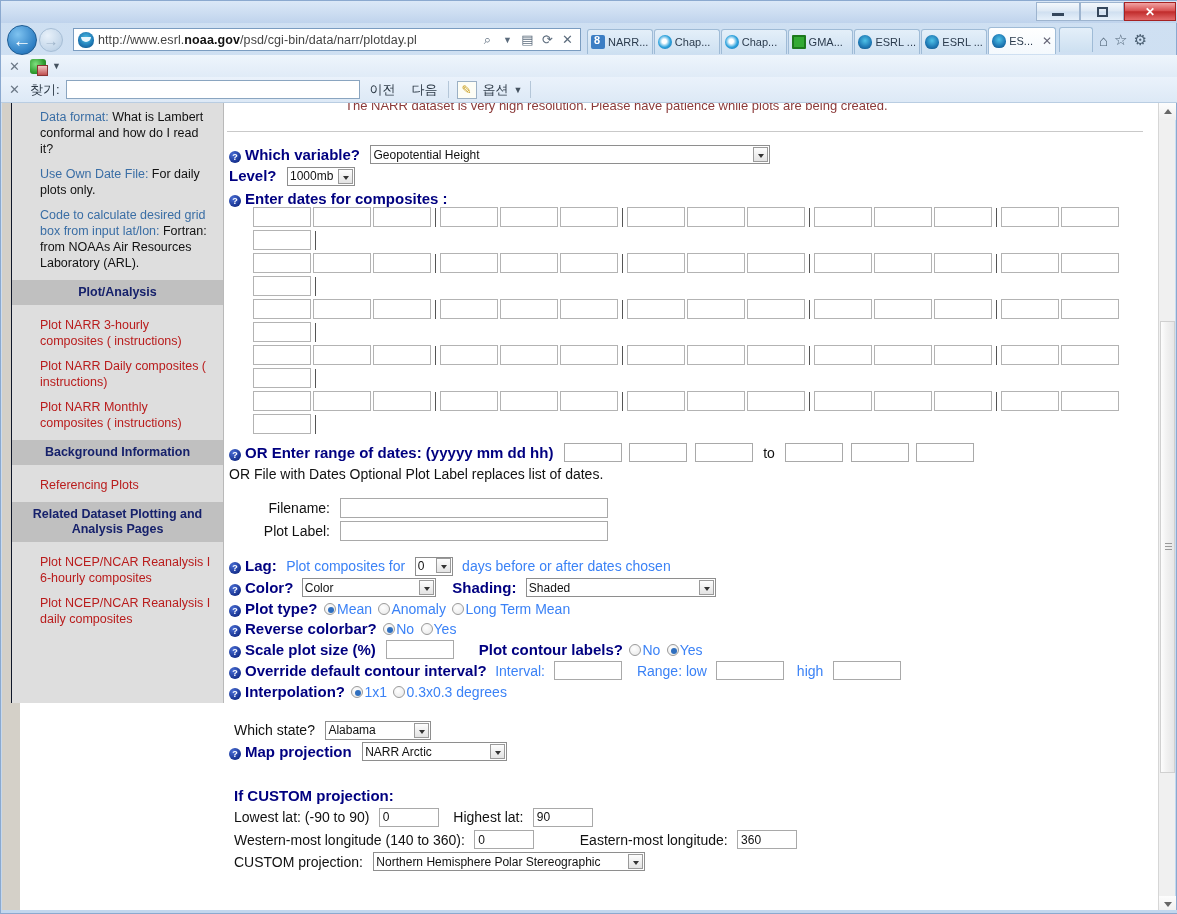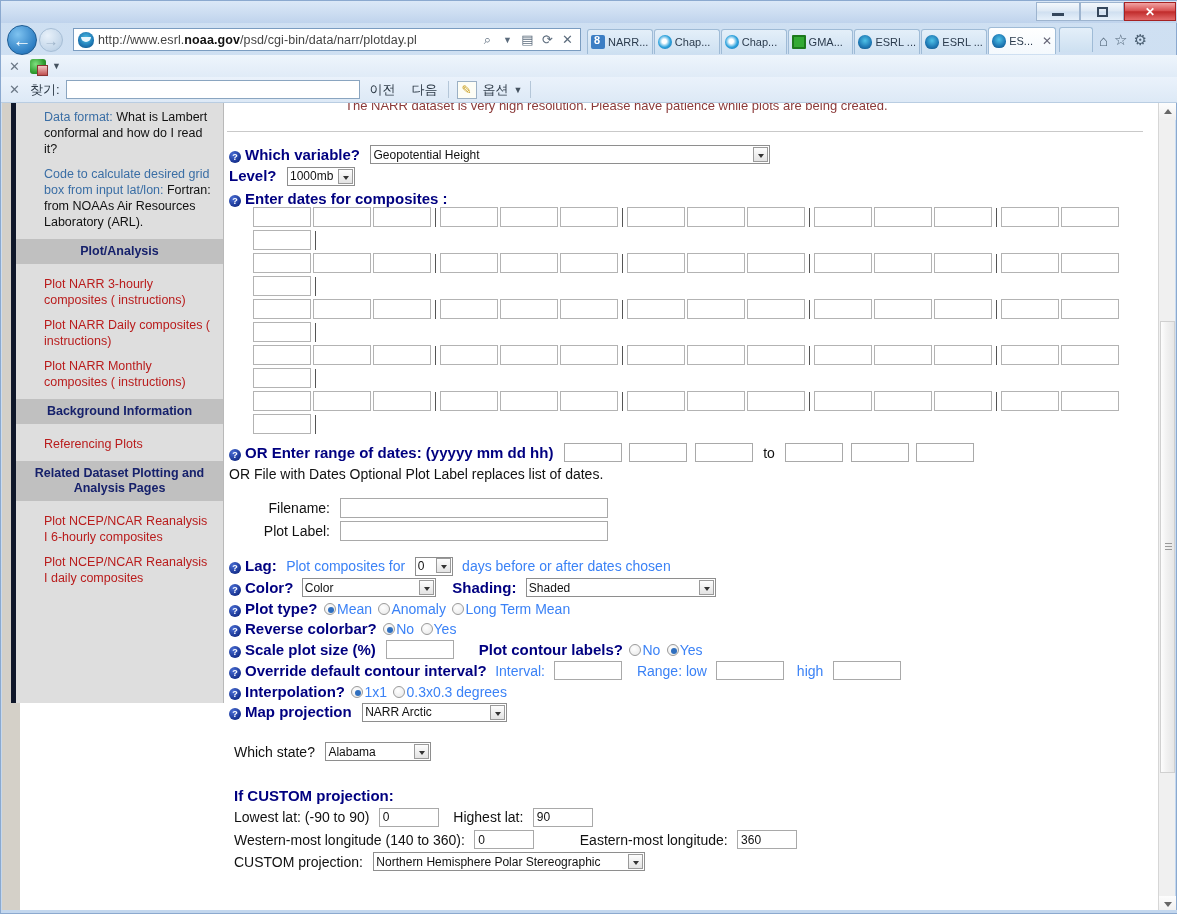--- a/index.html
+++ b/index.html
@@ -170,21 +170,21 @@
   #viewport {
     position: absolute; left: 1px; top: 102px;
     width: 1159px; height: 810px; overflow: hidden; background: #fff;
   }
   
   #page-left-rail {
     position: absolute; left: 0; top: 0; width: 18px; height: 810px; background: #d4d0c8;
   }
   #sidebar {
     position: absolute; left: 9px; top: 0; width: 213px; height: 600px;
-    background: #dedede; border-left: 5px solid #0f172a; border-right:1px solid #b9b9b9;
+    background: #dedede; border-left: 1px solid #0f172a; border-right:1px solid #b9b9b9;
   }
   .sb-link-block { padding: 0 10px; }
   .sb-item {
     font-size: 12.5px; line-height: 16px; color: #111; margin: 0 0 9px 0;
     padding-left: 18px; text-indent: 0;
   }
   .sb-item a { color: #3a6ea5; text-decoration: none; }
   .sb-head {
     background: #c0c0c0; color: #16216b; font-weight: bold; font-size: 12.5px;
     text-align: center; padding: 5px 4px; margin: 0 0 0 0; line-height: 15px;
@@ -396,20 +396,23 @@
   <div id="viewport">
 
     <div id="page-left-rail"></div>
 
     <div id="sidebar">
       <div class="sb-link-block" style="padding-top:6px;">
         <div class="sb-item">
           <a href="#">Data format:</a><span> What is Lambert conformal and how do I read it?</span>
         </div>
         <div class="sb-item">
+          <a href="#">Use Own Date File:</a><span> For daily plots only.</span>
+        </div>
+        <div class="sb-item">
           <a href="#">Code to calculate desired grid box from input lat/lon:</a><span> Fortran: from NOAAs Air Resources Laboratory (ARL).</span>
         </div>
       </div>
 
       <div class="sb-head">Plot/Analysis</div>
       <div class="sb-link-block" style="padding-top:12px;">
         <div class="sb-plain-link">Plot NARR 3-hourly composites ( instructions)</div>
         <div class="sb-plain-link">Plot NARR Daily composites ( instructions)</div>
         <div class="sb-plain-link">Plot NARR Monthly composites ( instructions)</div>
       </div>
@@ -554,40 +557,40 @@
           <span class="plabel" style="margin-left:8px;">high</span>
           <input class="tin" style="width: 68px; margin-left: 5px;" value="">
         </div>
 
         <div class="row" style="margin:2px 0 0 4px;">
           <span class="qicon">?</span><span class="blabel">Interpolation?</span>
           <span class="radio on"></span><span class="plabel">1x1</span>
           <span class="radio"></span><span class="plabel">0.3x0.3 degrees</span>
         </div>
 
-        <div class="row" style="margin:2px 0 0 4px;">
-          <span class="qicon">?</span><span class="blabel">Map projection</span>
-          <span class="selwrap" style="margin-left:6px;">
-            <select class="sel" style="width:145px;">
-              <option>NARR Arctic</option>
-            </select>
-            <span class="arrow"></span>
-          </span>
-        </div>
-
         <div class="row" style="margin:20px 0 0 9px;">
           <span class="plabel-dark">Which state?</span>
           <span class="selwrap" style="margin-left:6px;">
             <select class="sel" style="width:106px;">
               <option>Alabama</option>
             </select>
             <span class="arrow"></span>
           </span>
         </div>
 
+        <div class="row" style="margin:2px 0 0 4px;">
+          <span class="qicon">?</span><span class="blabel">Map projection</span>
+          <span class="selwrap" style="margin-left:6px;">
+            <select class="sel" style="width:145px;">
+              <option>NARR Arctic</option>
+            </select>
+            <span class="arrow"></span>
+          </span>
+        </div>
+
         <div class="row" style="margin:25px 0 0 9px;">
           <span class="blabel">If CUSTOM projection:</span>
         </div>
 
         <div class="row" style="margin:3px 0 0 9px;">
           <span class="plabel-dark">Lowest lat: (-90 to 90)</span>
           <input class="tin" style="width: 60px; margin-left: 5px;" value="0">
           <span class="plabel-dark" style="margin-left:10px;">Highest lat:</span>
           <input class="tin" style="width: 60px; margin-left: 5px;" value="90">
         </div>

